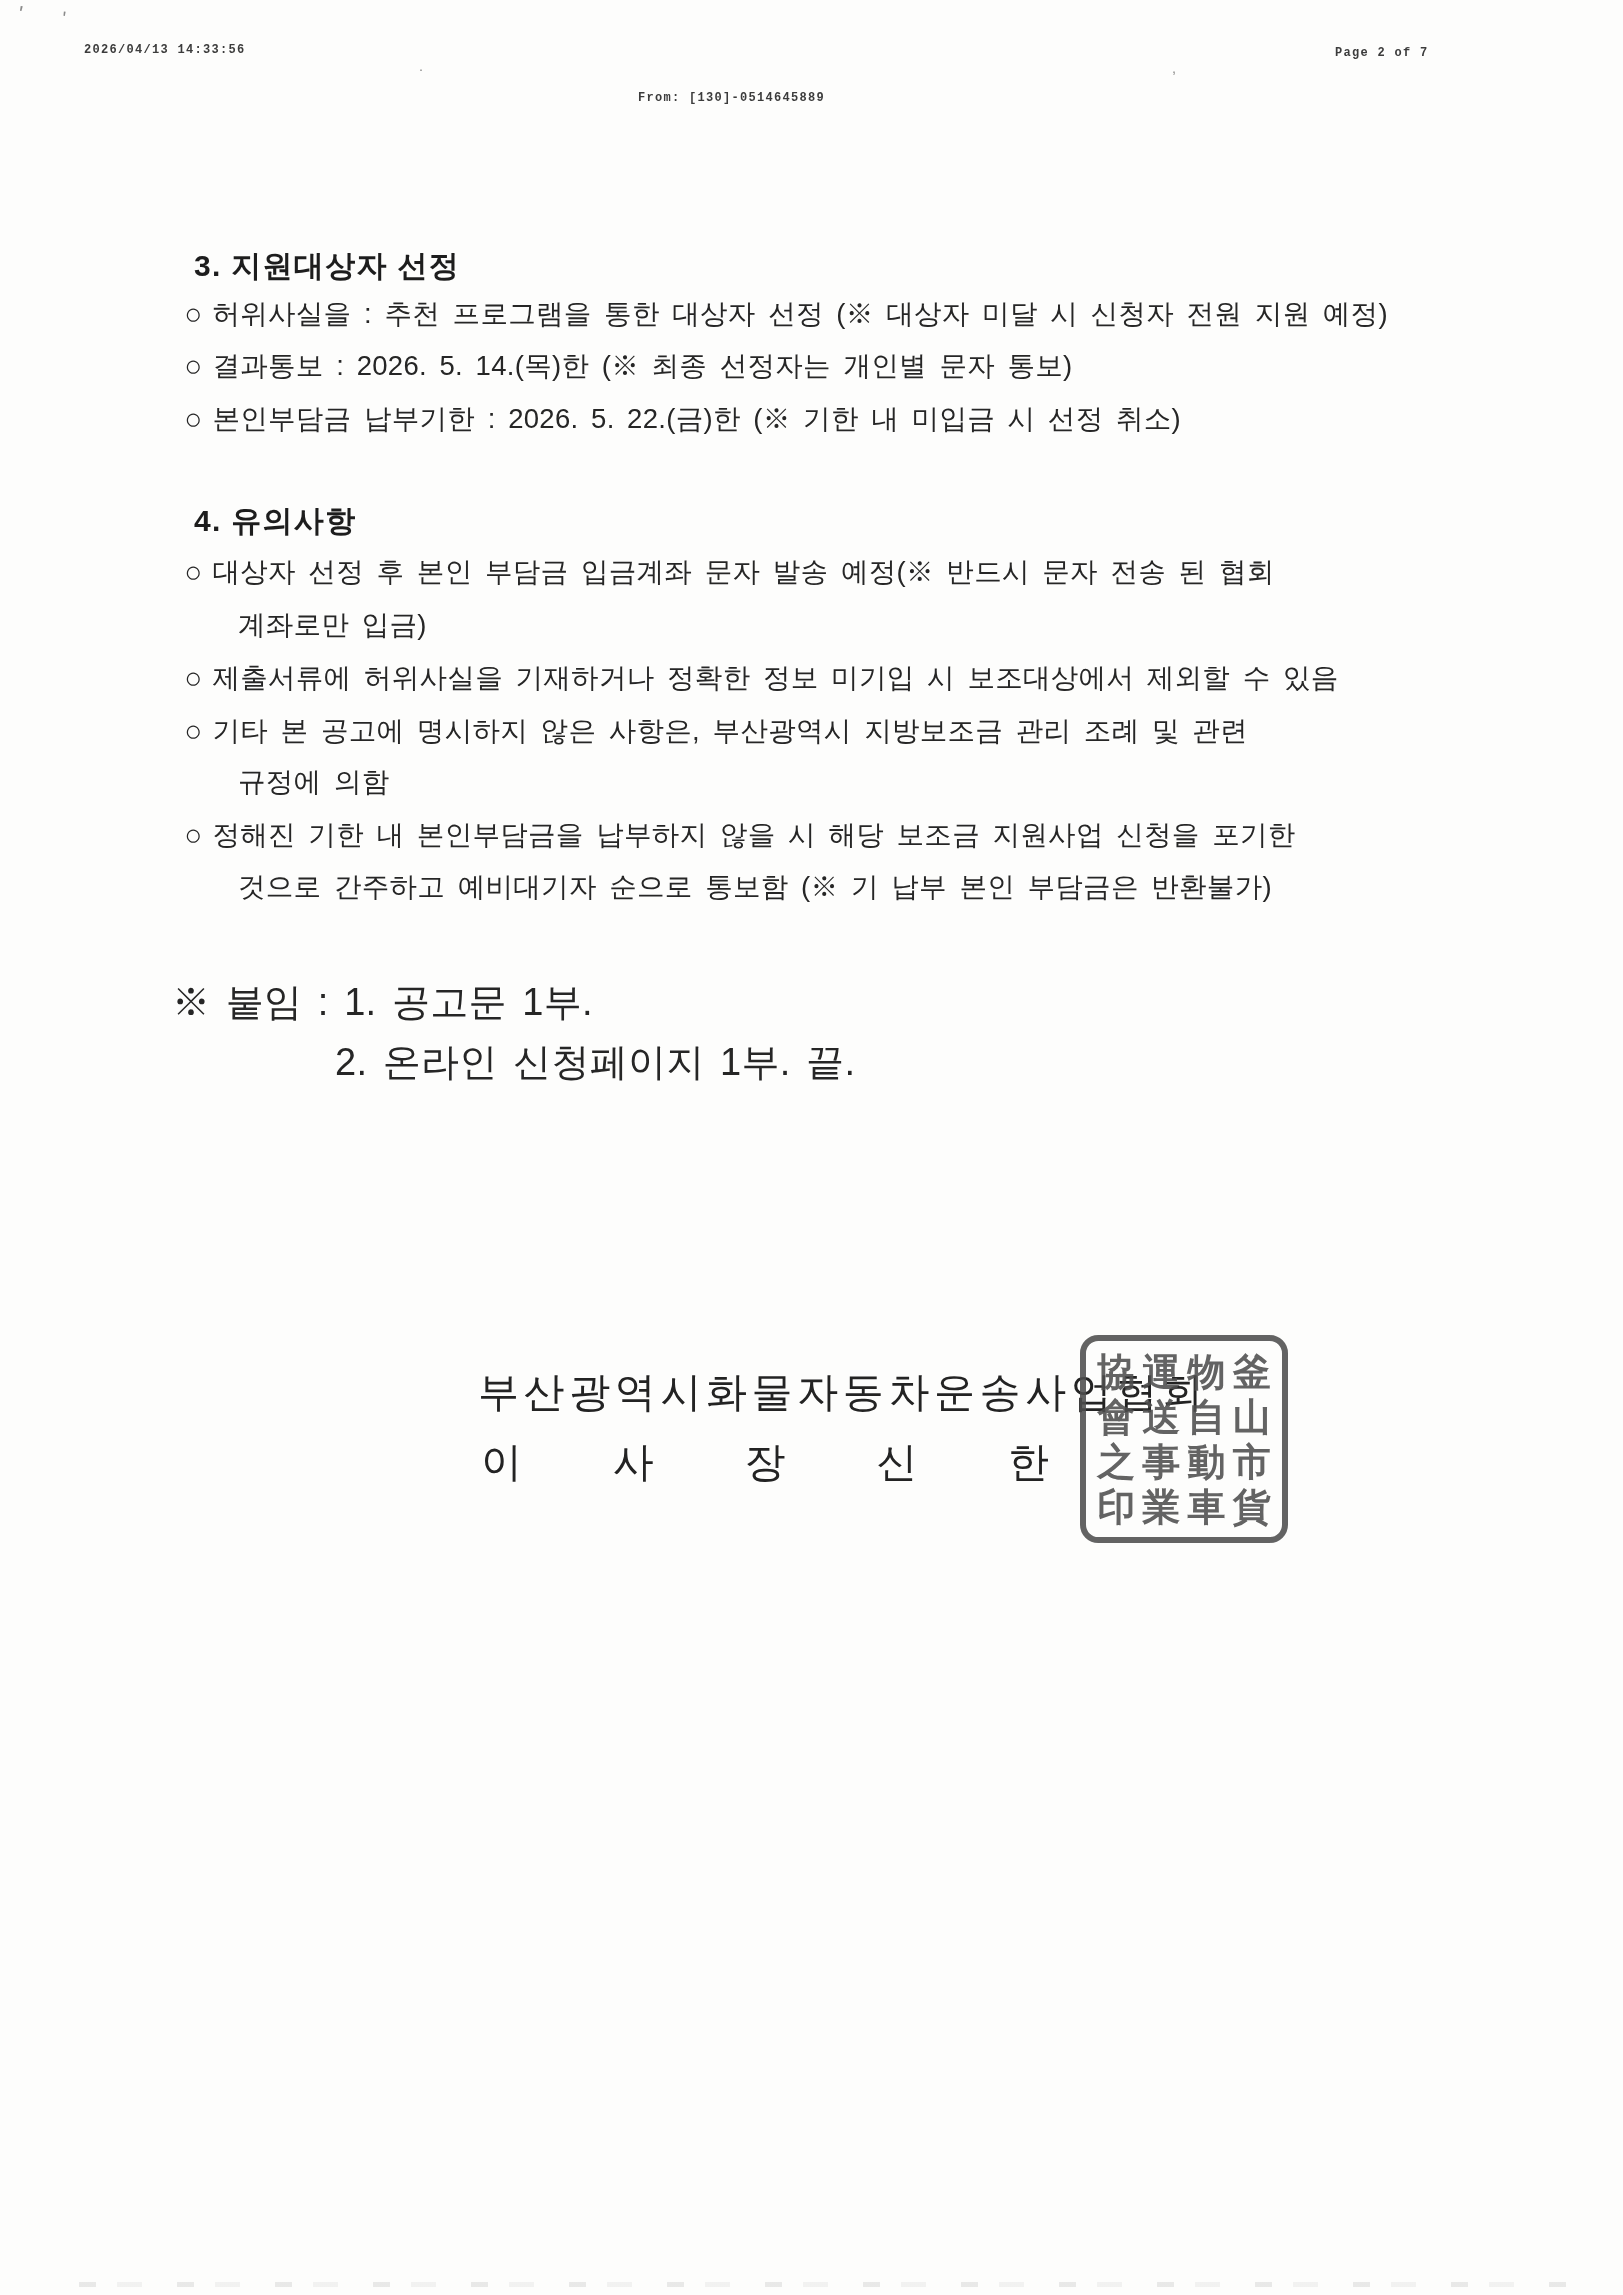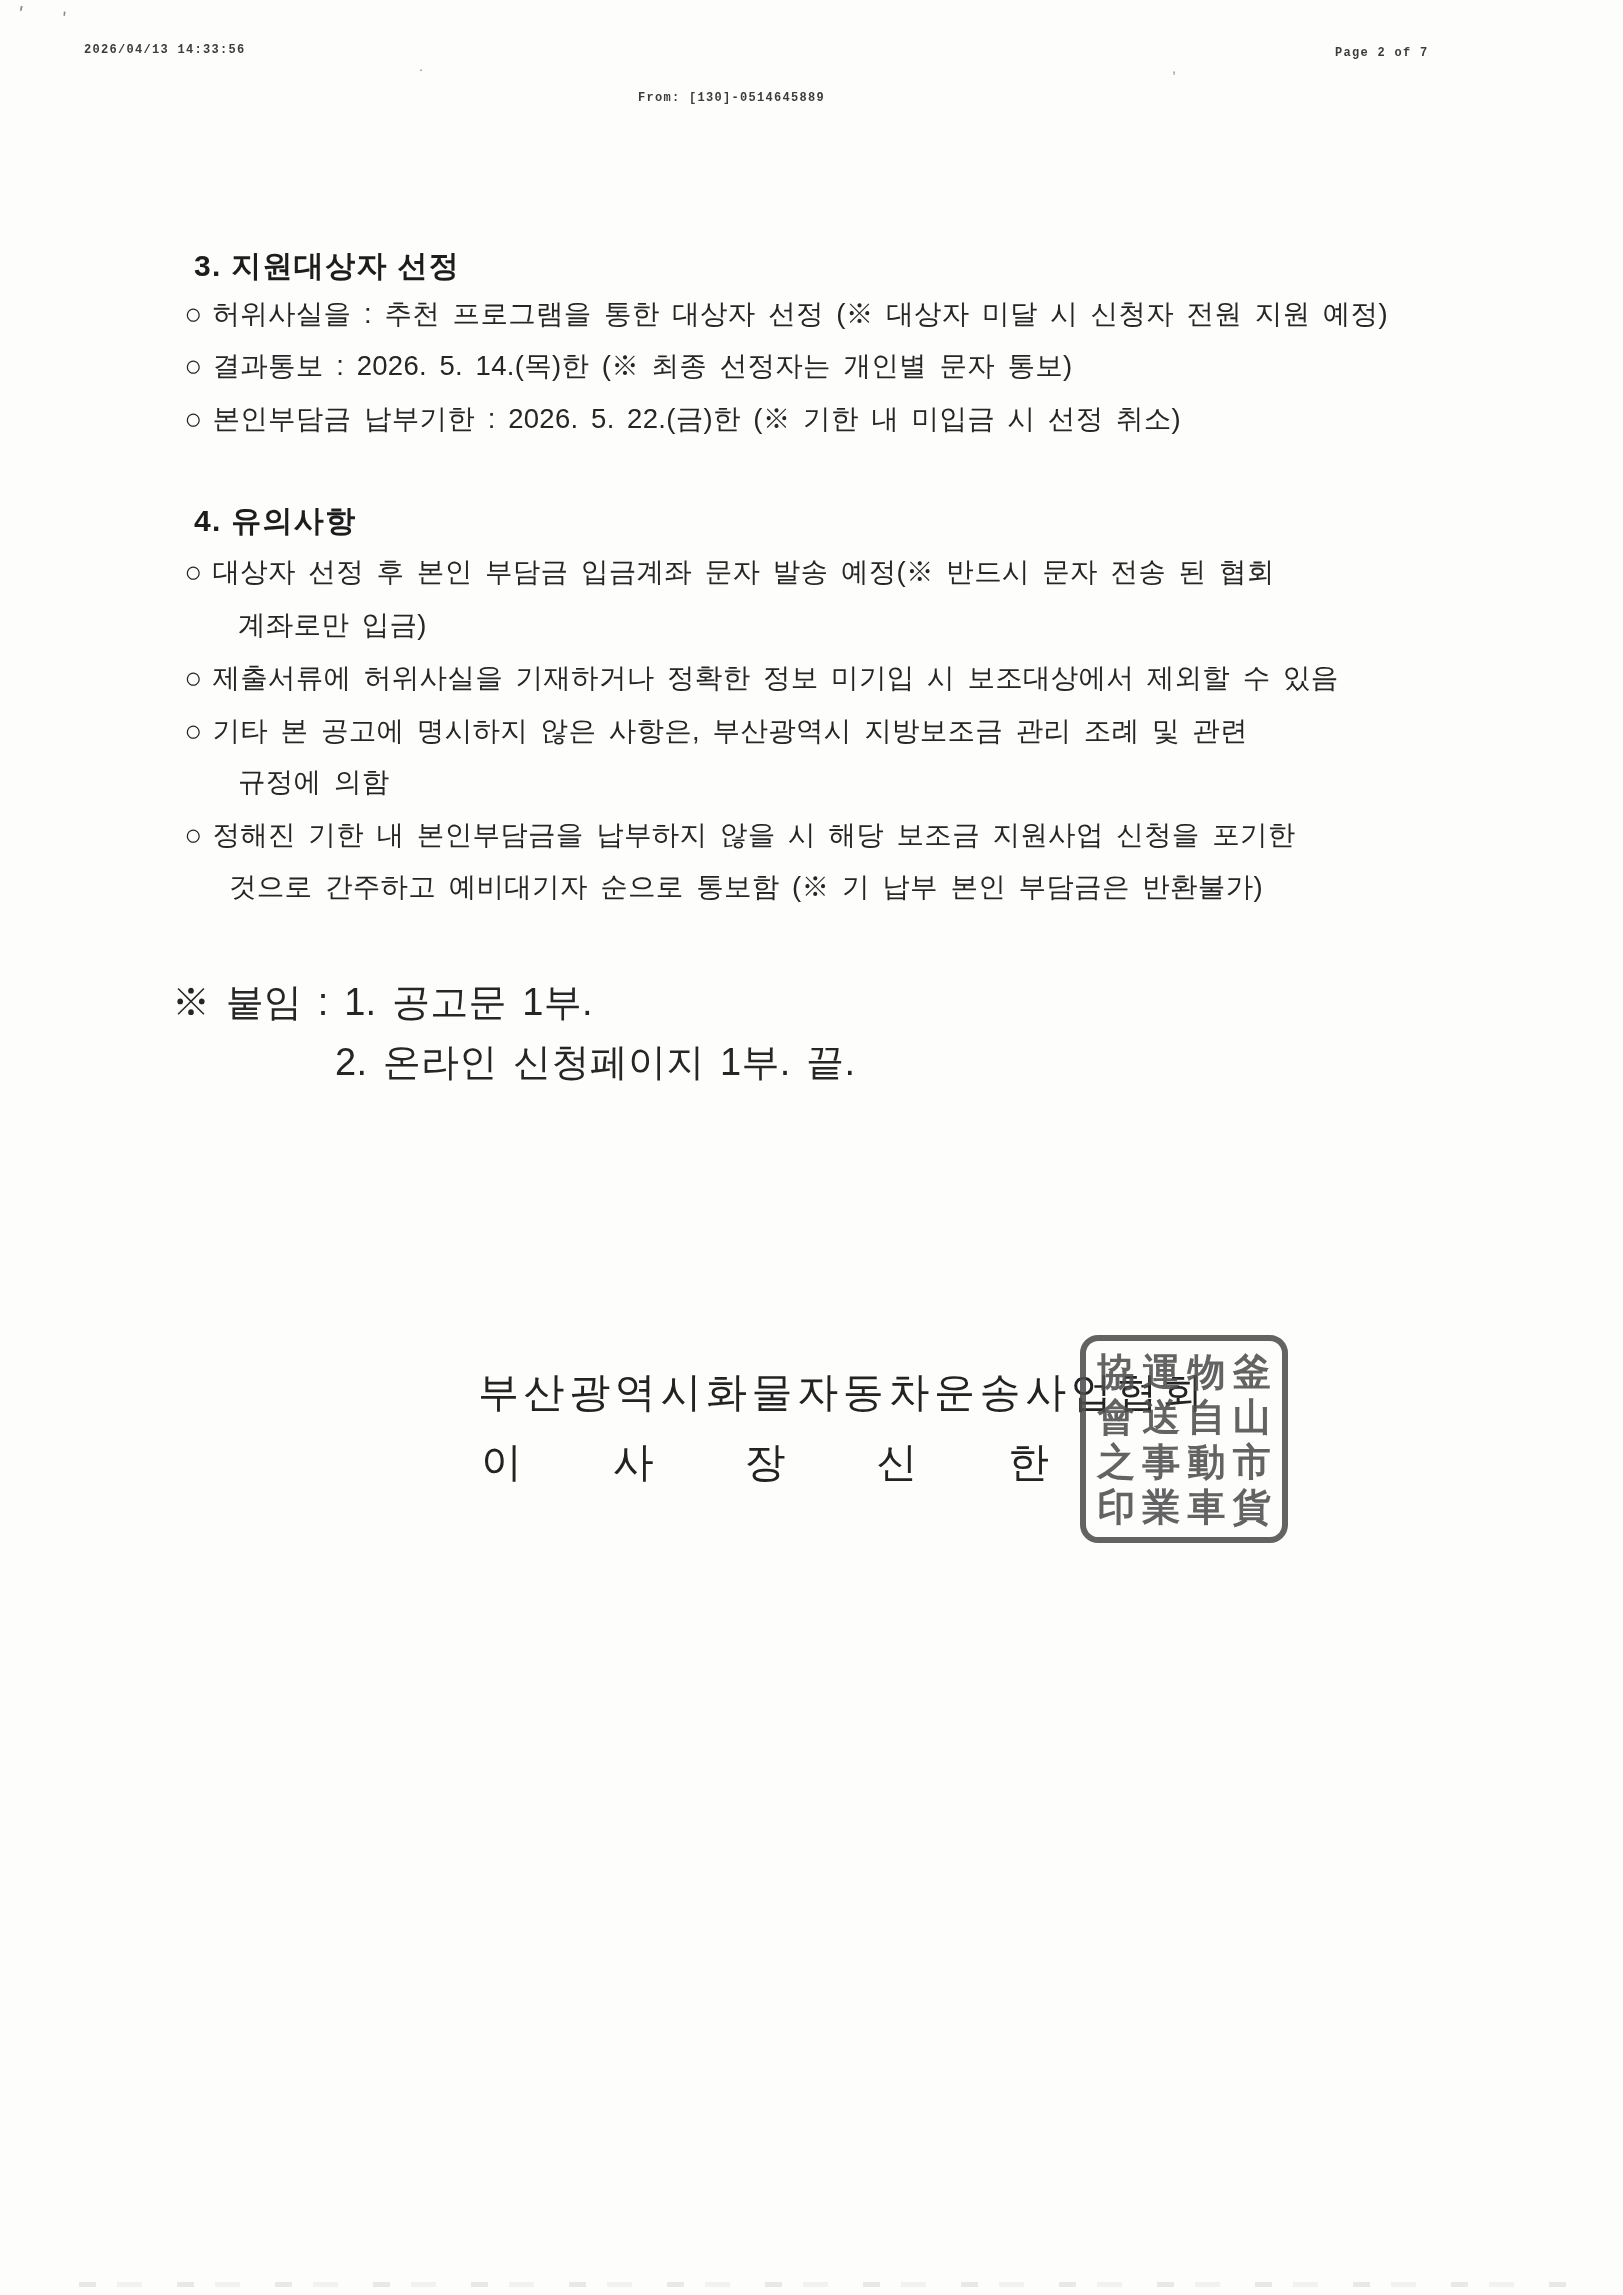--- a/index.html
+++ b/index.html
@@ -137,21 +137,21 @@
   </div>
   <div class="line" style="left:185px; top:713px;">
     <span class="marker">○</span><span>기타 본 공고에 명시하지 않은 사항은, 부산광역시 지방보조금 관리 조례 및 관련</span>
   </div>
   <div class="line" style="left:238px; top:764px;">
     <span>규정에 의함</span>
   </div>
   <div class="line" style="left:185px; top:817px;">
     <span class="marker">○</span><span>정해진 기한 내 본인부담금을 납부하지 않을 시 해당 보조금 지원사업 신청을 포기한</span>
   </div>
-  <div class="line" style="left:229px; top:869px;">
+  <div class="line" style="left:238px; top:869px;">
     <span>것으로 간주하고 예비대기자 순으로 통보함 (※ 기 납부 본인 부담금은 반환불가)</span>
   </div>
 
   <div class="line attach" style="left:172px; top:977px;">※ 붙임 : 1. 공고문 1부.</div>
   <div class="line attach" style="left:335px; top:1037px;">2. 온라인 신청페이지 1부.   끝.</div>
 
   <div class="org-line" style="left:478px; top:1365px;">부산광역시화물자동차운송사업협회</div>
 
   <div class="title-row" style="left:481px; top:1435px; width:568px;">
     <span>이</span>

